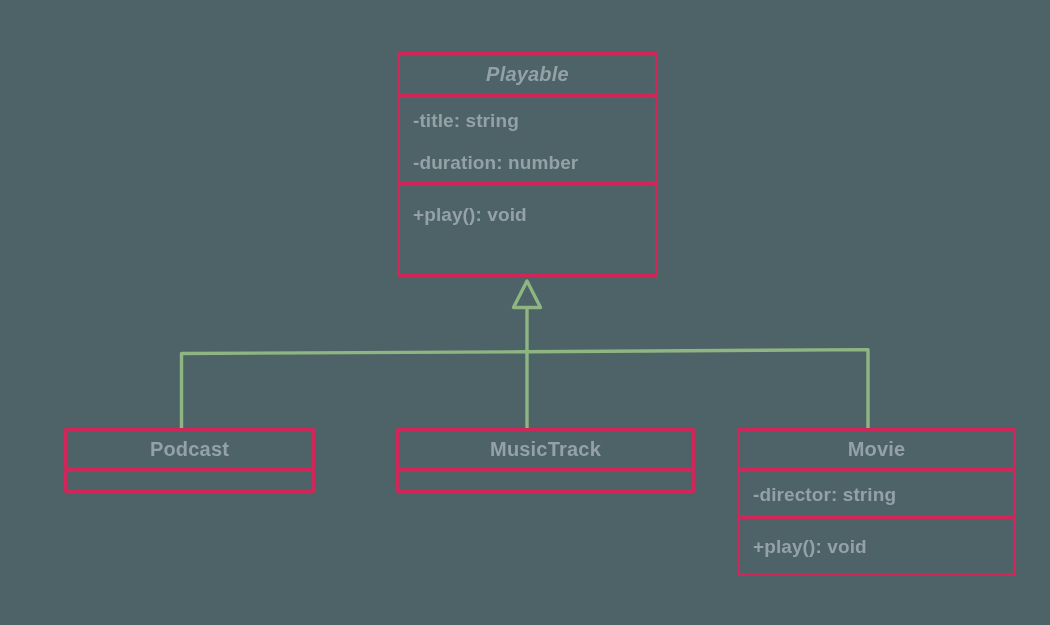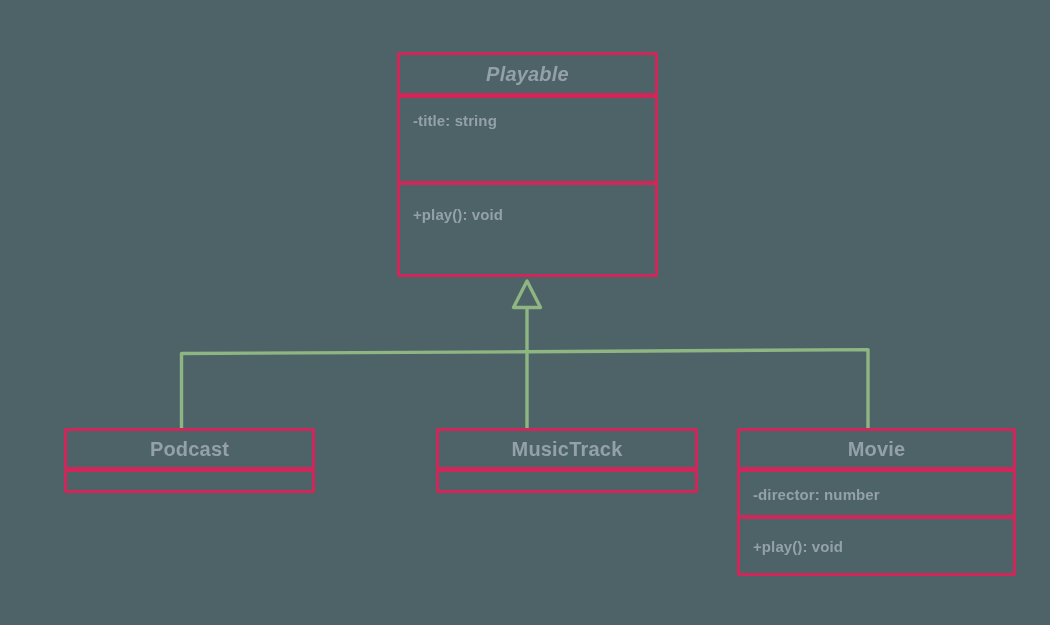--- a/index.html
+++ b/index.html
@@ -50,37 +50,37 @@
   .comp.title{
     display:flex;align-items:center;justify-content:center;
     color:var(--text);
     font-size:20px;
     font-weight:700;
     letter-spacing:.2px;
   }
   .comp.title.abstract{ font-style:italic; }
   .member{
     color:var(--text);
-    font-size:15px;
+    font-size:19px;
     font-weight:700;
     line-height:28px;
     letter-spacing:.1px;
     white-space:nowrap;
   }
   .attrs, .methods{ padding:9px 13px 0 13px; }
   .attrs .member + .member{ margin-top:14px; }
 
   
   #cls-playable{ left:397px; top:52px;  width:261px; }
   #cls-playable .title   { height:44px; }
   #cls-playable .attrs   { height:89px; }
   #cls-playable .methods { height:95px; padding-top:16px; }
 
   #cls-podcast{ left:52px;  top:428px; width:263px;padding-left:12px; }
-  #cls-musictrack{ left:396px; top:428px; width:262px;margin-left:40px; }
+  #cls-musictrack{ left:396px; top:428px; width:299px; }
   #cls-podcast .title, #cls-musictrack .title, #cls-movie .title { height:42px; }
   #cls-podcast .attrs, #cls-musictrack .attrs, #cls-movie .attrs { height:49px; }
   #cls-podcast .methods, #cls-musictrack .methods { height:24px; padding:0; }
 
   #cls-movie{ left:737px; top:428px; width:279px; }
   #cls-movie .methods{ height:60px; padding-top:14px; }
 </style>
 </head>
 <body>
 
@@ -95,20 +95,21 @@
 
     <polygon class="tri" points="527,281 513.5,307.5 540.5,307.5"></polygon>
   </svg>
 
   <div class="uml-class" id="cls-playable">
     <div class="comp title abstract">
       <span>Playable</span>
     </div>
     <div class="comp attrs">
       <div class="member">-title: string</div>
+      <div class="member">-duration: number</div>
     </div>
     <div class="comp methods">
       <div class="member">+play(): void</div>
     </div>
   </div>
 
   <div class="uml-class" id="cls-podcast">
     <div class="comp title">
       <span>Podcast</span>
     </div>
@@ -120,20 +121,20 @@
       <span>MusicTrack</span>
     </div>
     <div class="comp methods"></div>
   </div>
 
   <div class="uml-class" id="cls-movie">
     <div class="comp title">
       <span>Movie</span>
     </div>
     <div class="comp attrs">
-      <div class="member">-director: number</div>
+      <div class="member">-director: string</div>
     </div>
     <div class="comp methods">
       <div class="member">+play(): void</div>
     </div>
   </div>
 
 </div>
 
 </body></html>

